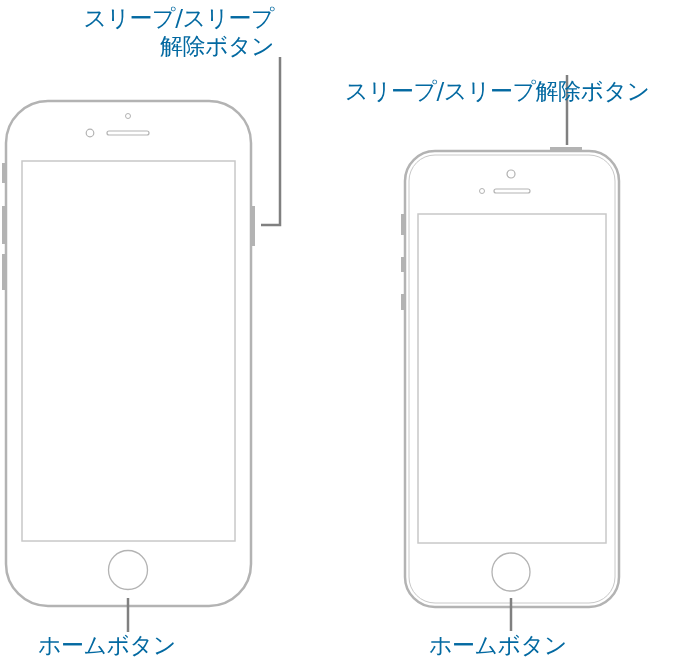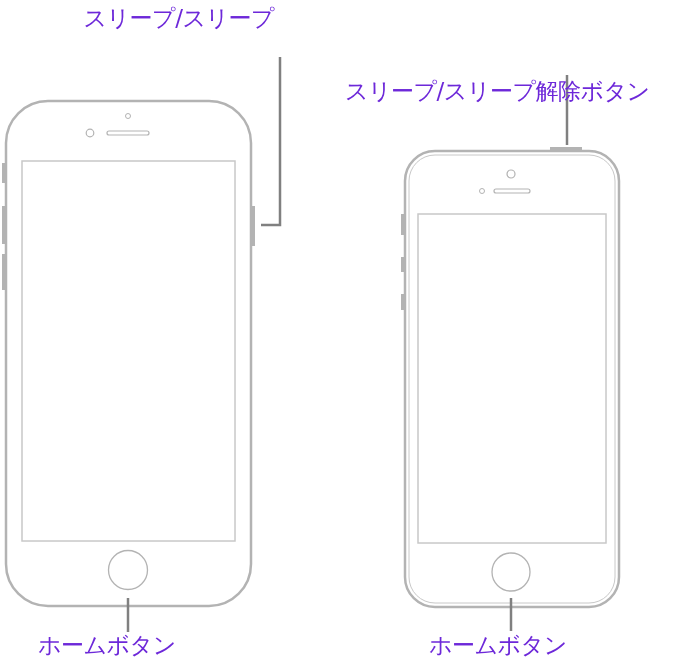--- a/index.html
+++ b/index.html
@@ -1,18 +1,18 @@
 <!DOCTYPE html>
 <html><head>
   <meta charset="utf-8">
   <style>
     html, body { margin: 0; padding: 0; background: #ffffff; }
     body { width: 684px; height: 670px; position: relative; overflow: hidden; font-family: "DejaVu Sans", sans-serif; }
     svg.diagram { position: absolute; left: 0; top: 0; }
-    .label { position: absolute; color: #6d28d9; font-size: 23px; line-height: 28px; white-space: nowrap; letter-spacing: -0.5px; }
+    .label { position: absolute; color: #0369a1; font-size: 23px; line-height: 28px; white-space: nowrap; letter-spacing: -0.5px; }
     .lbl-left-sleep { right: 410px; top: 4px; text-align: right; }
     .lbl-left-sleep span { display: block; }
     .lbl-right-sleep { left: 345px; top: 34px; margin-top: 43px; }
     .lbl-home-left { left: 38px; top: 631px; }
     .lbl-home-right { left: 429px; top: 631px; }
   </style>
 </head>
 <body>
 
 <svg class="diagram" width="684" height="670" viewBox="0 0 684 670" xmlns="http://www.w3.org/2000/svg">
@@ -59,16 +59,17 @@
 
     <circle cx="511" cy="572" r="19" fill="#ffffff" stroke="#b3b3b3" stroke-width="1.3"></circle>
   </g>
 
   <line x1="567" y1="75" x2="567" y2="145" stroke="#808080" stroke-width="2.5"></line>
   <line x1="511" y1="598" x2="511" y2="631" stroke="#808080" stroke-width="2.5"></line>
 </svg>
 
 <div class="label lbl-left-sleep">
   <span>スリープ/スリープ</span>
+  <span>解除ボタン</span>
 </div>
 <div class="label lbl-right-sleep">スリープ/スリープ解除ボタン</div>
 <div class="label lbl-home-left">ホームボタン</div>
 <div class="label lbl-home-right">ホームボタン</div>
 
 </body></html>

